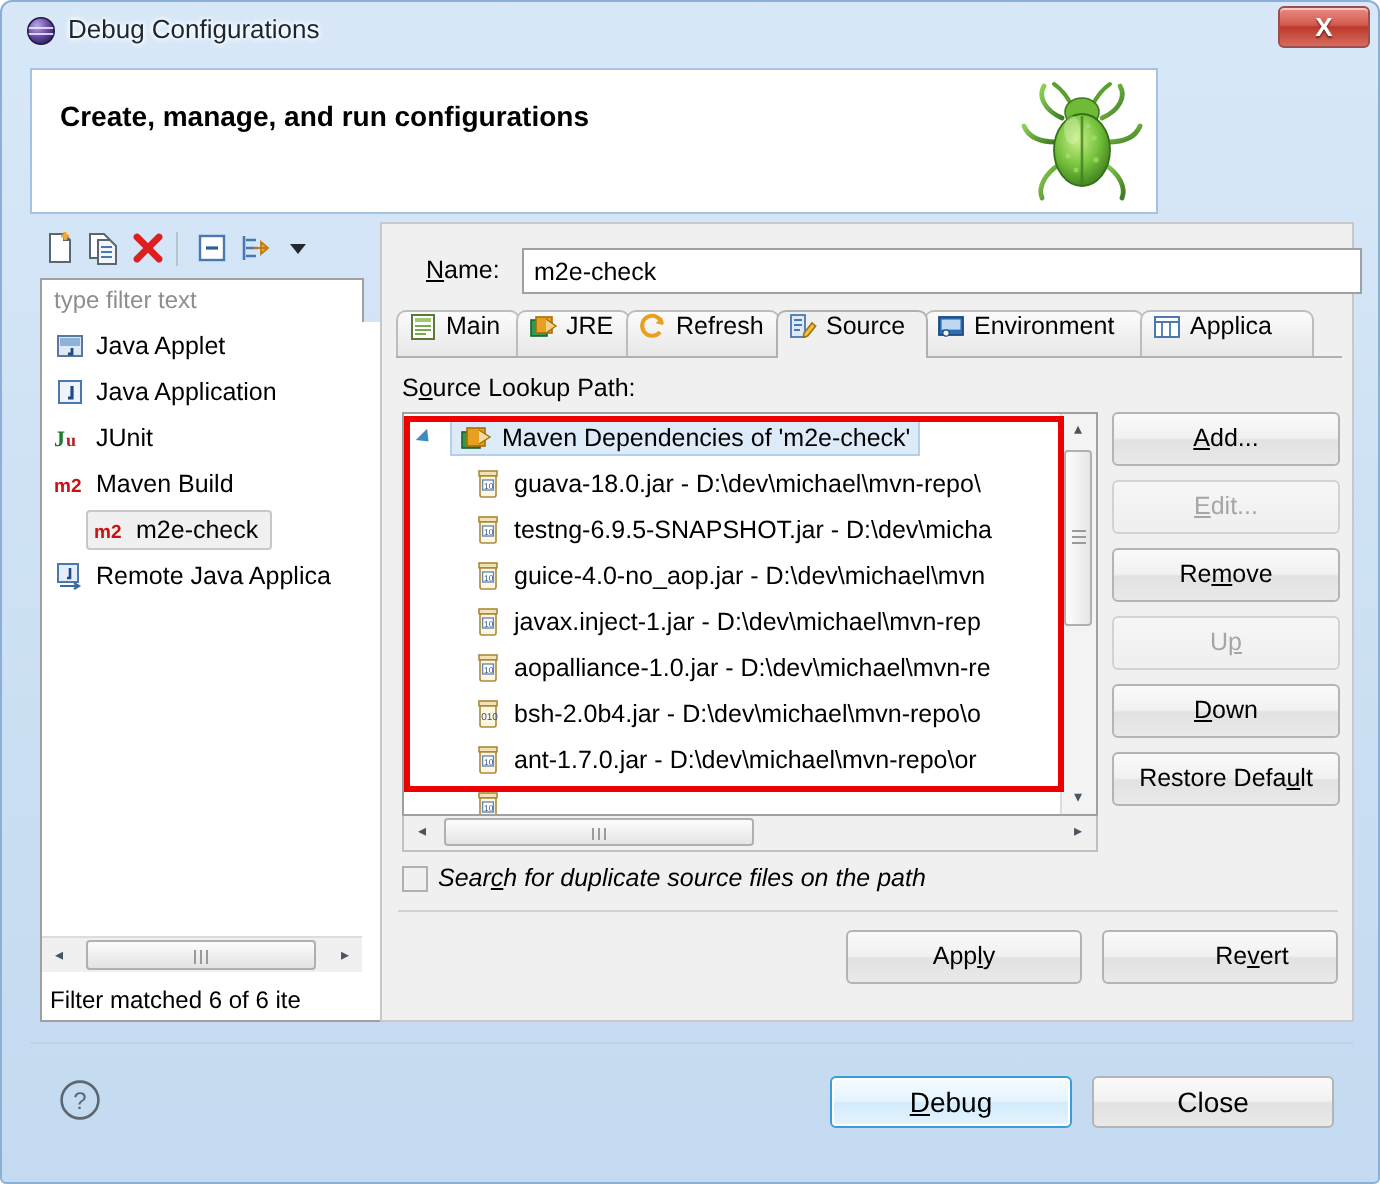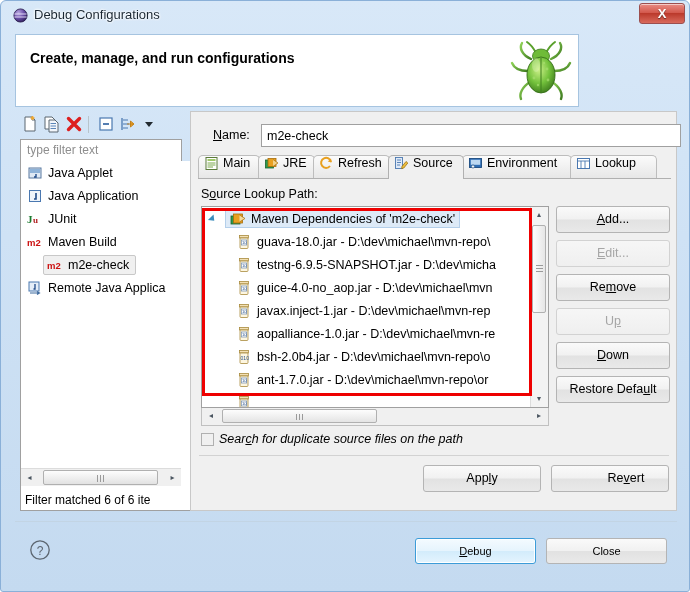--- a/index.html
+++ b/index.html
@@ -490,21 +490,21 @@
     left: 28px; top: 538px;
     width: 22px; height: 22px;
     cursor: default;
   }
   .footer-btn {
     position: absolute;
     top: 537px;
     width: 121px; height: 26px;
     box-sizing: border-box;
     border-radius: 3px;
-    font-size: 11px;
+    font-size: 14px;
     text-align: center;
     line-height: 24px;
     cursor: default;
   }
   #debug-btn {
     left: 414px;
     background: linear-gradient(to bottom,#f4fbff 0%,#e6f4fd 48%,#d3ecfb 52%,#e4f4fe 100%);
     border: 1px solid #3c9cd8;
     box-shadow: inset 0 0 0 1px #ffffff;
   }
@@ -766,21 +766,21 @@
           </span>
           <span>Environment</span>
         </div>
         <div class="tab" style="left:372px;width:87px">
           <span class="tab-icon">
             <svg width="15" height="15" viewBox="0 0 15 15">
               <rect x="1.5" y="2.5" width="12" height="10" fill="#ffffff" stroke="#4a78b0" stroke-width="1"></rect>
               <path d="M1.5 5 H13.5 M5 5 V12.5 M9 5 V12.5" stroke="#4a78b0" stroke-width="0.9"></path>
             </svg>
           </span>
-          <span>Lookup</span>
+          <span>Applica</span>
         </div>
       </div>
       <div id="tab-underline"></div>
 
       <div id="lookup-label">S<u class="mn">o</u>urce Lookup Path:</div>
 
       <div id="list-box">
 
         <div class="list-row" id="root-row">
           <span id="expand-arrow"></span>

